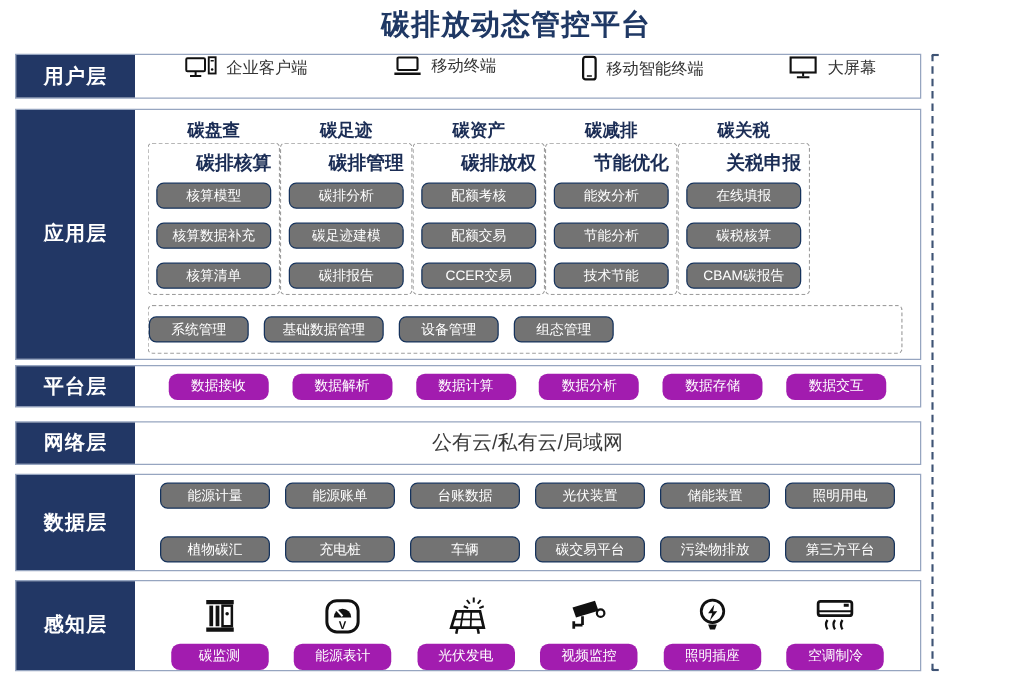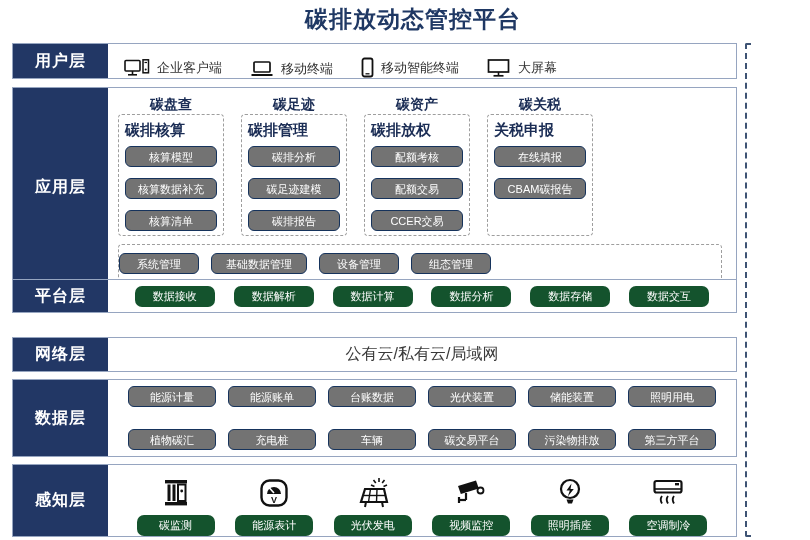--- a/index.html
+++ b/index.html
@@ -10,39 +10,39 @@
               transform:translateX(37px);}
   
   .band{position:absolute;left:12px;width:725px;border:1px solid #96A5C0;
         background:#fff;display:flex;box-sizing:border-box;}
   .band-label{width:95px;flex:0 0 95px;background:#223765;color:#fff;
               font-size:16px;font-weight:bold;display:flex;align-items:center;
               justify-content:center;letter-spacing:1px;}
   .band-content{flex:1;position:relative;}
   
   .band-user{top:43px;height:36px;}
-  .user-items{display:flex;align-items:flex-end;height:100%;padding-left:16px;gap:28px;}
+  .user-items{display:flex;align-items:flex-start;height:100%;padding-left:16px;gap:68px;margin-left:24px;}
   .user-item{display:flex;align-items:center;gap:7px;font-size:13px;color:#333;}
   
   .band-app{top:87px;height:201px;}
-  .app-cols{display:flex;gap:17px;margin:6px 0 0 10px;}
+  .app-cols{display:flex;margin:6px 0 0 10px;}
   .app-col{width:106px;flex:0 0 106px;}
   .app-cat{font-size:14px;font-weight:bold;color:#1b2d55;text-align:center;height:20px;line-height:20px;}
   .dashed-box{border:1px dashed #9e9e9e;border-radius:4px;padding:4px 6px 10px;height:106px;}
-  .dashed-title{font-size:15px;font-weight:bold;color:#1b2d55;text-align:left;margin:2px 0 6px;}
+  .dashed-title{font-size:15px;font-weight:bold;color:#1b2d55;text-align:right;margin:2px 0 6px;}
   .navy-btn{display:block;width:92px;margin:0 auto 11px;height:21px;line-height:21px;
             background:#737373;border:1px solid #16335C;border-radius:6px;color:#fff;
             font-size:11px;text-align:center;white-space:nowrap;overflow:hidden;box-sizing:border-box;}
   .app-common{border:1px dashed #9e9e9e;border-radius:4px;margin:8px 14px 0 10px;height:37px;
               display:flex;align-items:center;justify-content:flex-start;gap:12px;}
   .app-common .navy-btn{width:auto;min-width:80px;padding:0 14px;margin:0;}
   
-  .band-platform{top:279px;height:34px;}
+  .band-platform{top:292px;height:34px;}
   .yellow-row{display:flex;align-items:center;justify-content:space-evenly;height:100%;padding:0 8px;}
-  .yellow-btn{display:inline-block;background:#14532d;color:#fff;border-radius:7px;
+  .yellow-btn{display:inline-block;background:#a21caf;color:#fff;border-radius:7px;
               height:21px;line-height:21px;min-width:80px;padding:0 6px;font-size:11px;
               text-align:center;white-space:nowrap;box-sizing:border-box;}
   
   .band-network{top:337px;height:35px;}
   .network-text{display:flex;align-items:center;justify-content:center;height:100%;
                 font-size:16px;color:#3a3a3a;}
   
   .band-data{top:379px;height:78px;}
   .data-grid{display:flex;flex-direction:column;justify-content:center;height:100%;gap:22px;}
   .data-row{display:flex;justify-content:space-evenly;padding:0 8px;}
@@ -145,26 +145,36 @@
         <div class="app-col">
           <div class="app-cat">碳资产</div>
           <div class="dashed-box">
             <div class="dashed-title">碳排放权</div>
             <span class="navy-btn">配额考核</span>
             <span class="navy-btn">配额交易</span>
             <span class="navy-btn">CCER交易</span>
           </div>
         </div>
 
+        <div class="app-col">
+          <div class="app-cat">碳减排</div>
+          <div class="dashed-box">
+            <div class="dashed-title">节能优化</div>
+            <span class="navy-btn">能效分析</span>
+            <span class="navy-btn">节能分析</span>
+            <span class="navy-btn">技术节能</span>
+          </div>
+        </div>
 
         <div class="app-col">
           <div class="app-cat">碳关税</div>
           <div class="dashed-box">
             <div class="dashed-title">关税申报</div>
             <span class="navy-btn">在线填报</span>
+            <span class="navy-btn">碳税核算</span>
             <span class="navy-btn">CBAM碳报告</span>
           </div>
         </div>
 
       </div>
       <div class="app-common">
         <span class="navy-btn">系统管理</span>
         <span class="navy-btn">基础数据管理</span>
         <span class="navy-btn">设备管理</span>
         <span class="navy-btn">组态管理</span>

